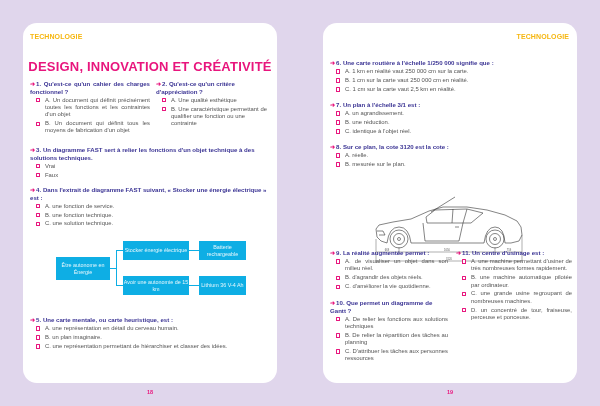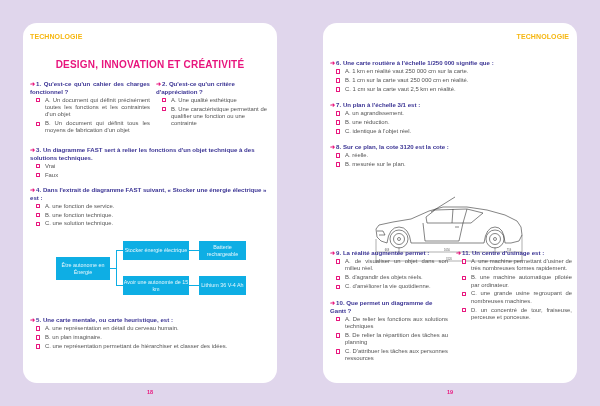--- a/index.html
+++ b/index.html
@@ -2,21 +2,21 @@
 <html><head>
 <meta charset="utf-8">
 <style>
   * { box-sizing: border-box; margin: 0; padding: 0; }
   html, body { width: 600px; height: 406px; overflow: hidden; }
   body { background: #e0d6ec; font-family: "Liberation Sans", sans-serif; position: relative; color: #555; }
   .card { position: absolute; top: 23px; width: 254px; height: 360px; background: #fff; border-radius: 14px; }
   .card.left { left: 23px; }
   .card.right { left: 323px; }
   .section { position: absolute; font-size: 7px; font-weight: bold; color: #f6b60f; letter-spacing: 0.1px; }
-  .title { position: absolute; left: 0; width: 254px; text-align: center; font-size: 10px; font-weight: bold; color: #e8157d; letter-spacing: 0.2px; }
+  .title { position: absolute; left: 0; width: 254px; text-align: center; font-size: 13px; font-weight: bold; color: #e8157d; letter-spacing: 0.2px; }
   .q { position: absolute; font-size: 6.1px; line-height: 7.6px; }
   .q-head { color: #3b3494; font-weight: bold; }
   .q-head .arrow { color: #e8157d; font-weight: bold; margin-right: 1px; }
   .opts { list-style: none; margin-top: 1.5px; }
   .opts li { position: relative; padding-left: 15px; margin-bottom: 1.6px; color: #555; font-size: 5.9px; line-height: 7.3px; }
   .opts li .box { position: absolute; left: 6px; top: 1.4px; width: 4.3px; height: 4.3px; border: 1px solid #e8157d; border-radius: 0.5px; background: #fff; }
   .justify li span.t { text-align: justify; display: block; }
   .fast { position: absolute; }
   .fast .node { position: absolute; background: #0eaee4; color: #e6f7fd; font-size: 5.4px; line-height: 6.6px; text-align: center; display: flex; align-items: center; justify-content: center; }
   .fast .line { position: absolute; background: #0eaee4; }

